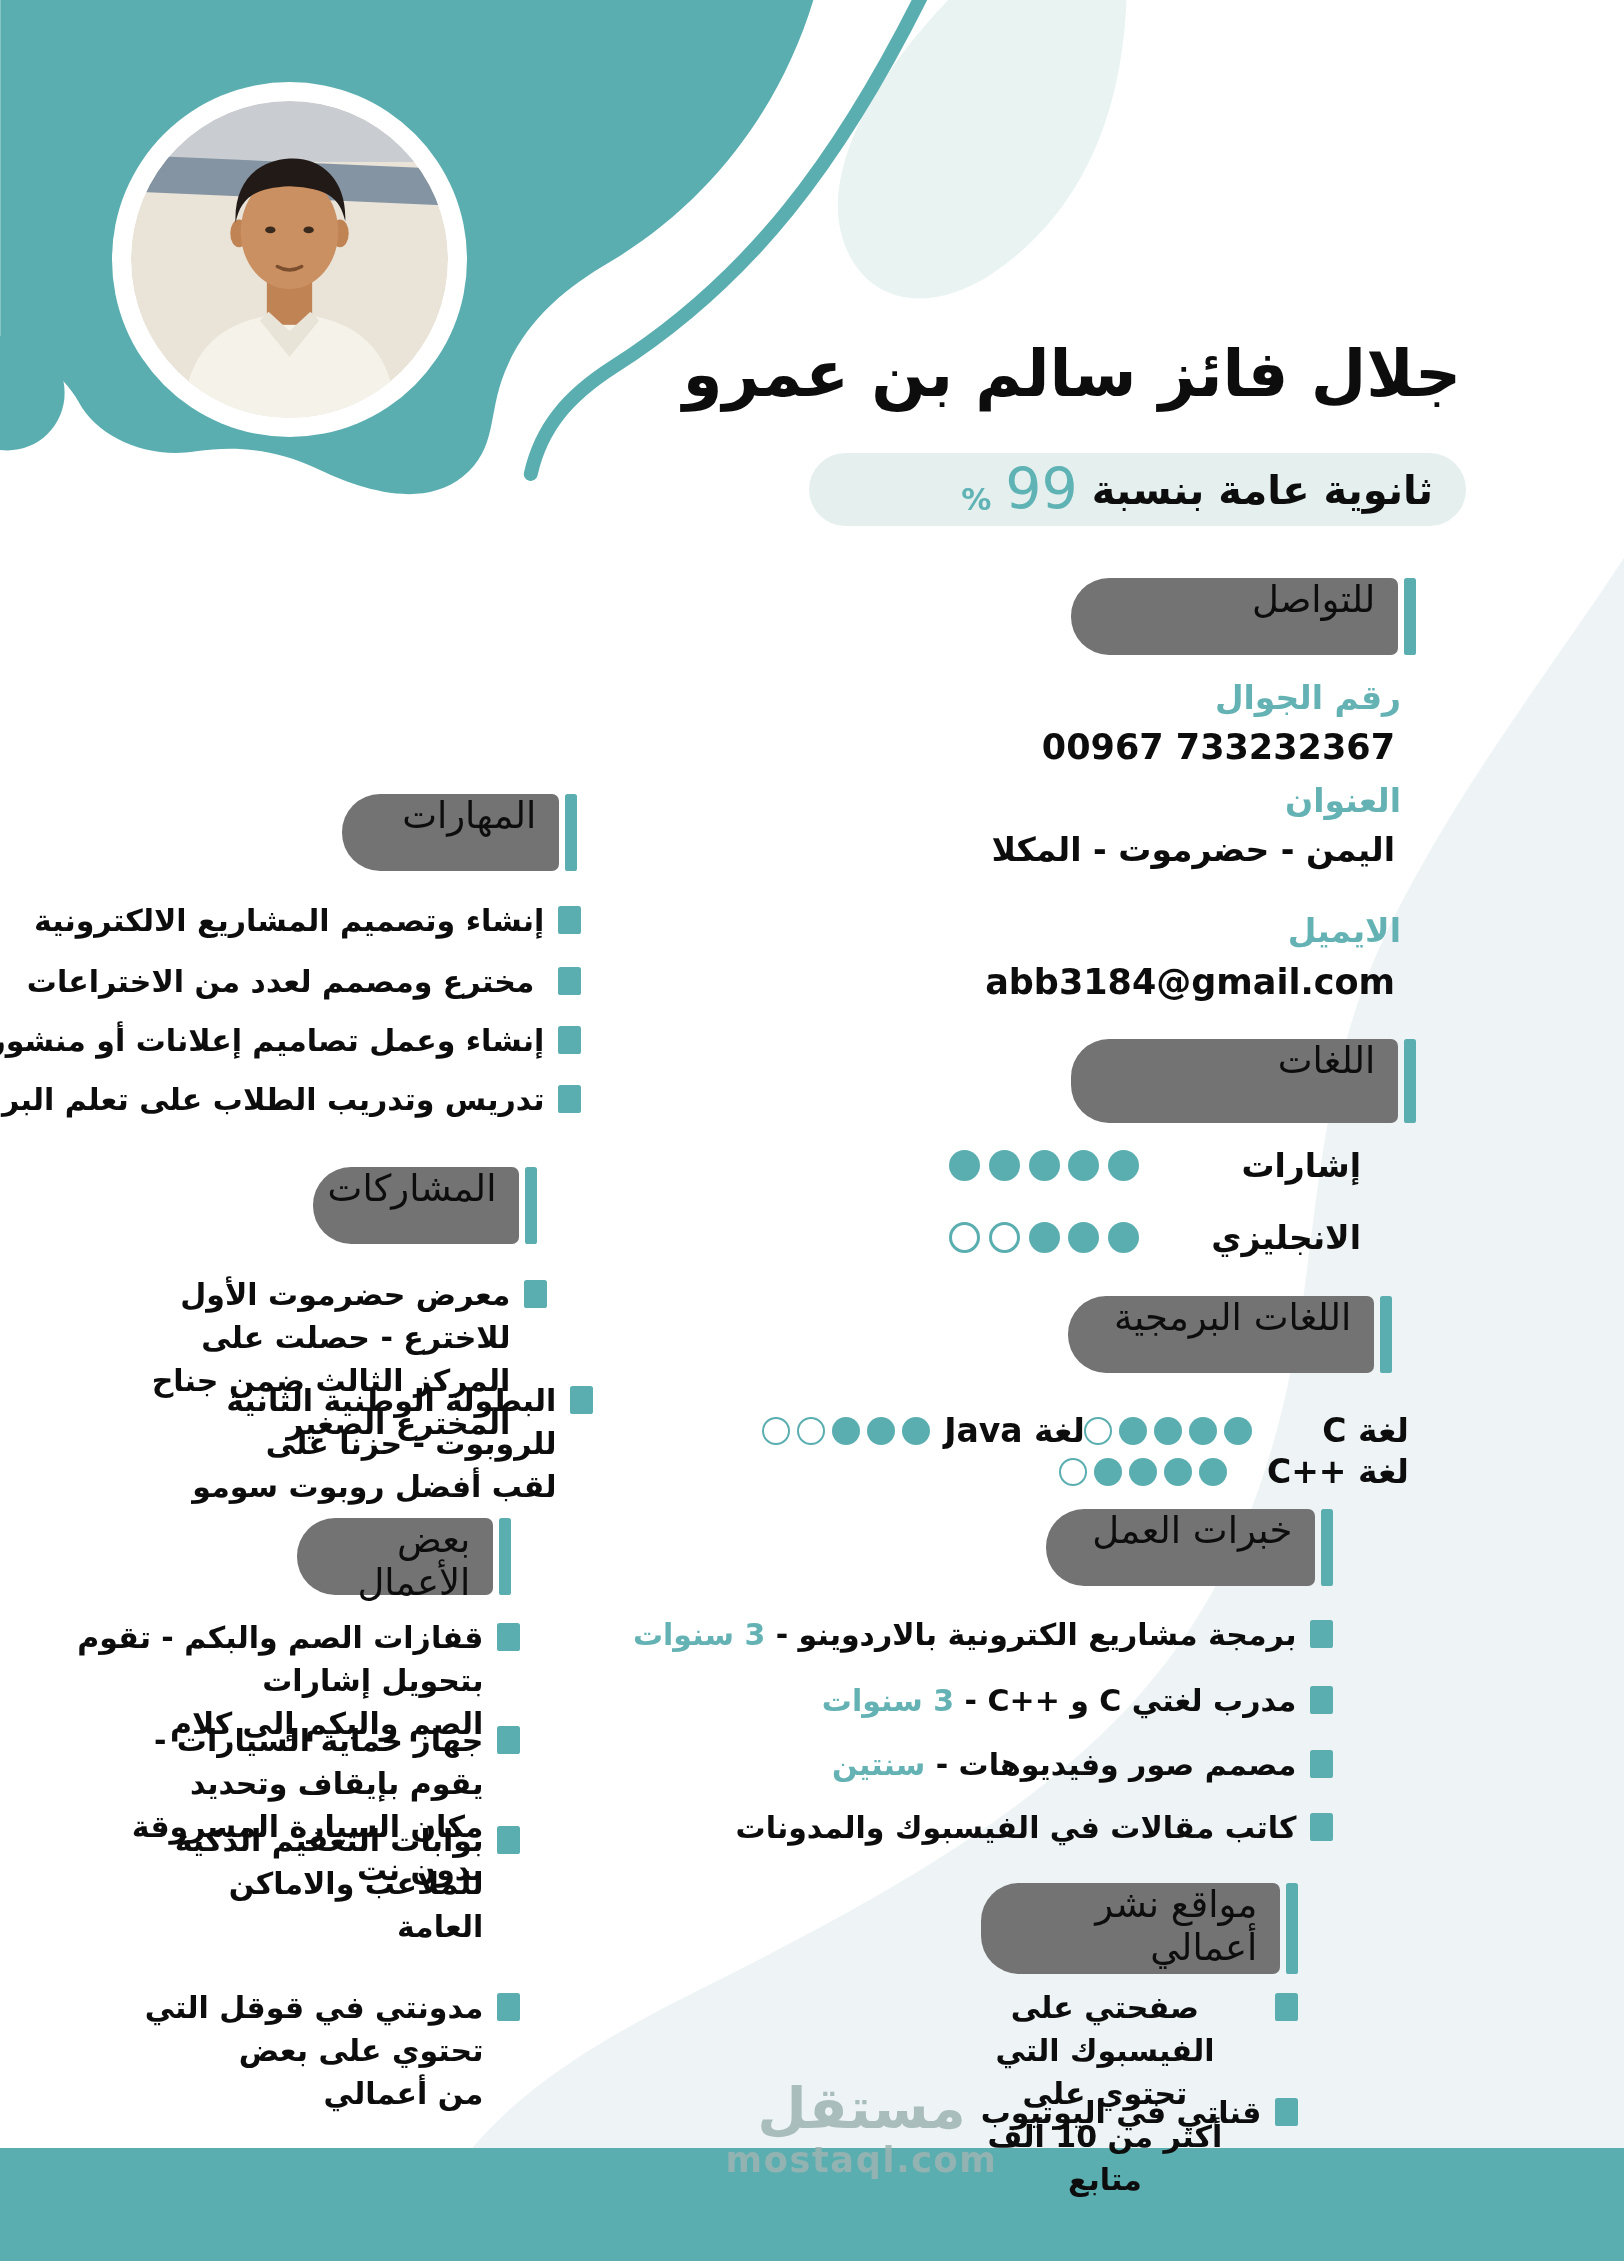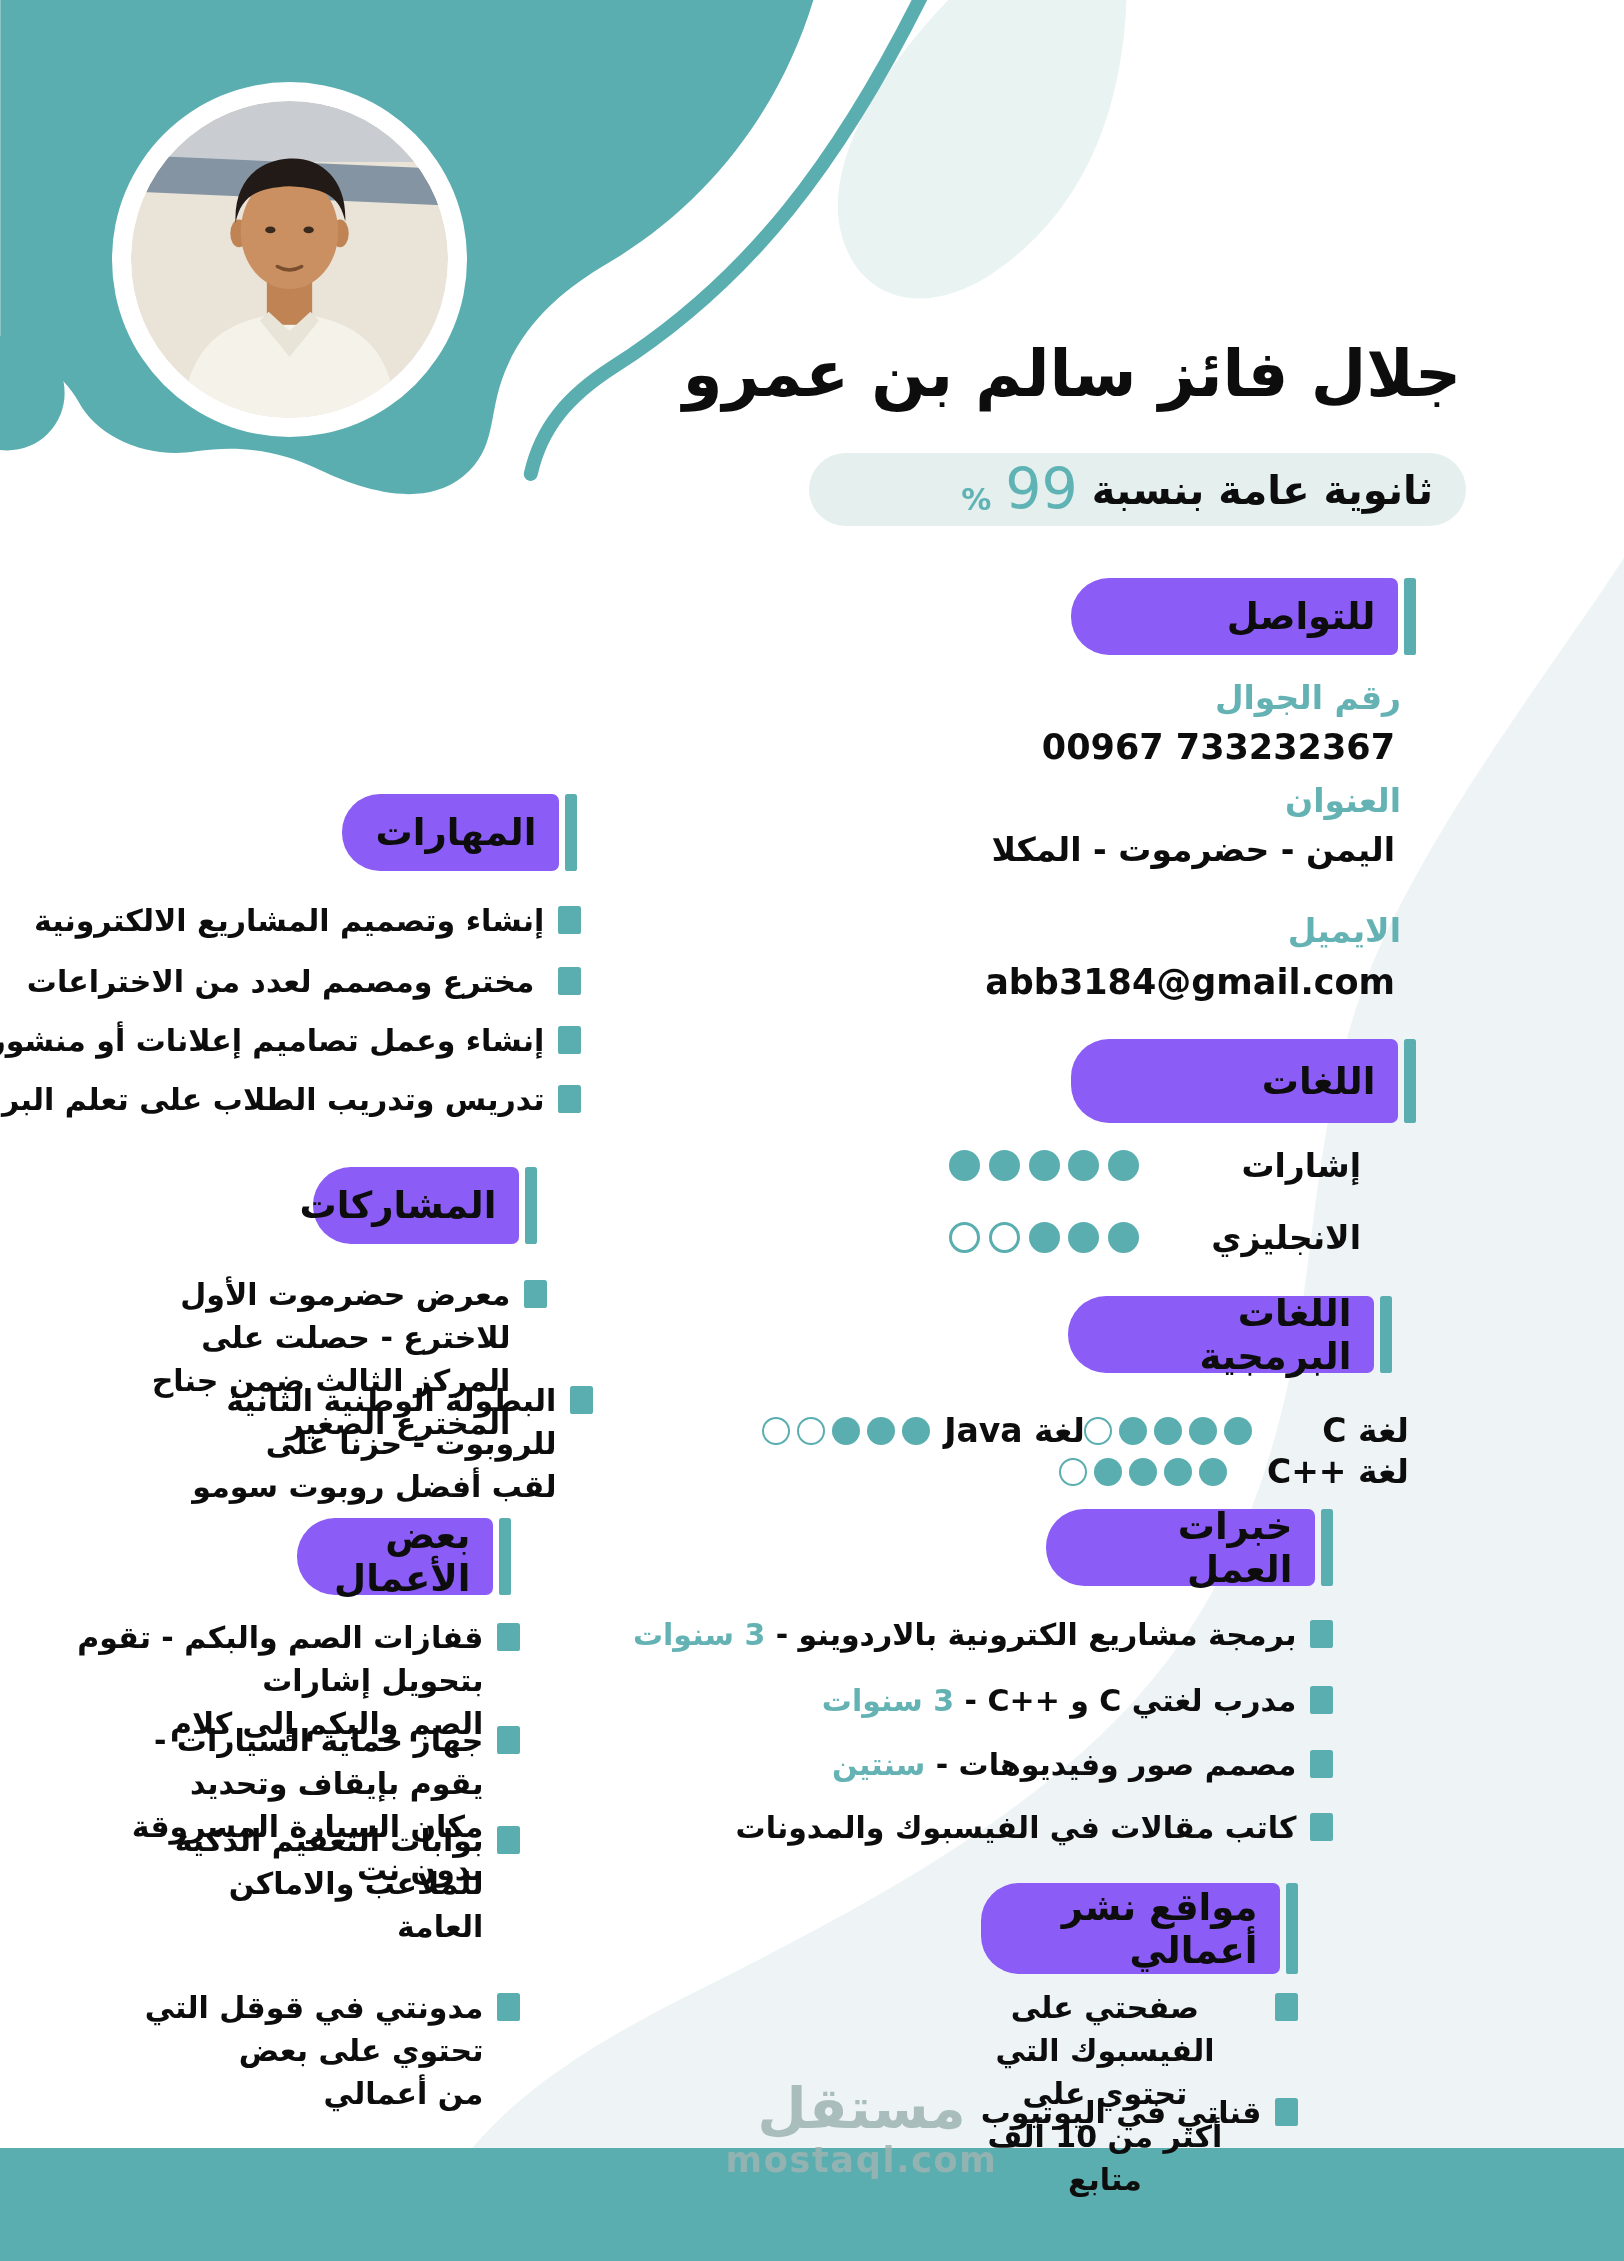--- a/index.html
+++ b/index.html
@@ -8,23 +8,23 @@
     font-family:"DejaVu Sans",sans-serif;color:#0d0d0d;
   }
   .bg{position:absolute;inset:0;z-index:0;}
   .rtl{direction:rtl;unicode-bidi:plaintext;}
   .nowrap{white-space:nowrap;}
   .teal-text{color:#64b2b4;}
   
   .sec-head{position:absolute;display:flex;direction:rtl;align-items:stretch;gap:6px;z-index:2;}
   .sec-bar{width:12px;background:#5aaeb0;border-radius:2.6px;}
   .sec-pill{
-    background:#8b5cf6;border-radius:38px 7px 7px 38px;
-    display:flex;align-items:center;justify-content:flex-start;
-    direction:rtl;padding:0 22.6px;font-weight:700;font-size:37px;color:#0d0d0d;
+    background:#737373;border-radius:38px 7px 7px 38px;
+    display:flex;justify-content:flex-start;
+    direction:rtl;padding:0 22.6px;font-weight:400;font-size:37px;color:#0d0d0d;
   }
   
   .c-label{position:absolute;z-index:2;font-size:33px;font-weight:700;color:#64b2b4;direction:rtl;white-space:nowrap;}
   .c-value{position:absolute;z-index:2;font-size:35px;font-weight:700;color:#0d0d0d;white-space:nowrap;}
   
   .lang-row{position:absolute;z-index:2;display:flex;direction:rtl;align-items:center;gap:70px;}
   .lang-label{font-size:33px;font-weight:700;direction:rtl;width:152px;white-space:nowrap;}
   .dots{display:flex;direction:ltr;gap:8.7px;}
   .dot{width:31px;height:31px;border-radius:50%;box-sizing:border-box;}
   .dot.filled{background:#5aaeb0;}

